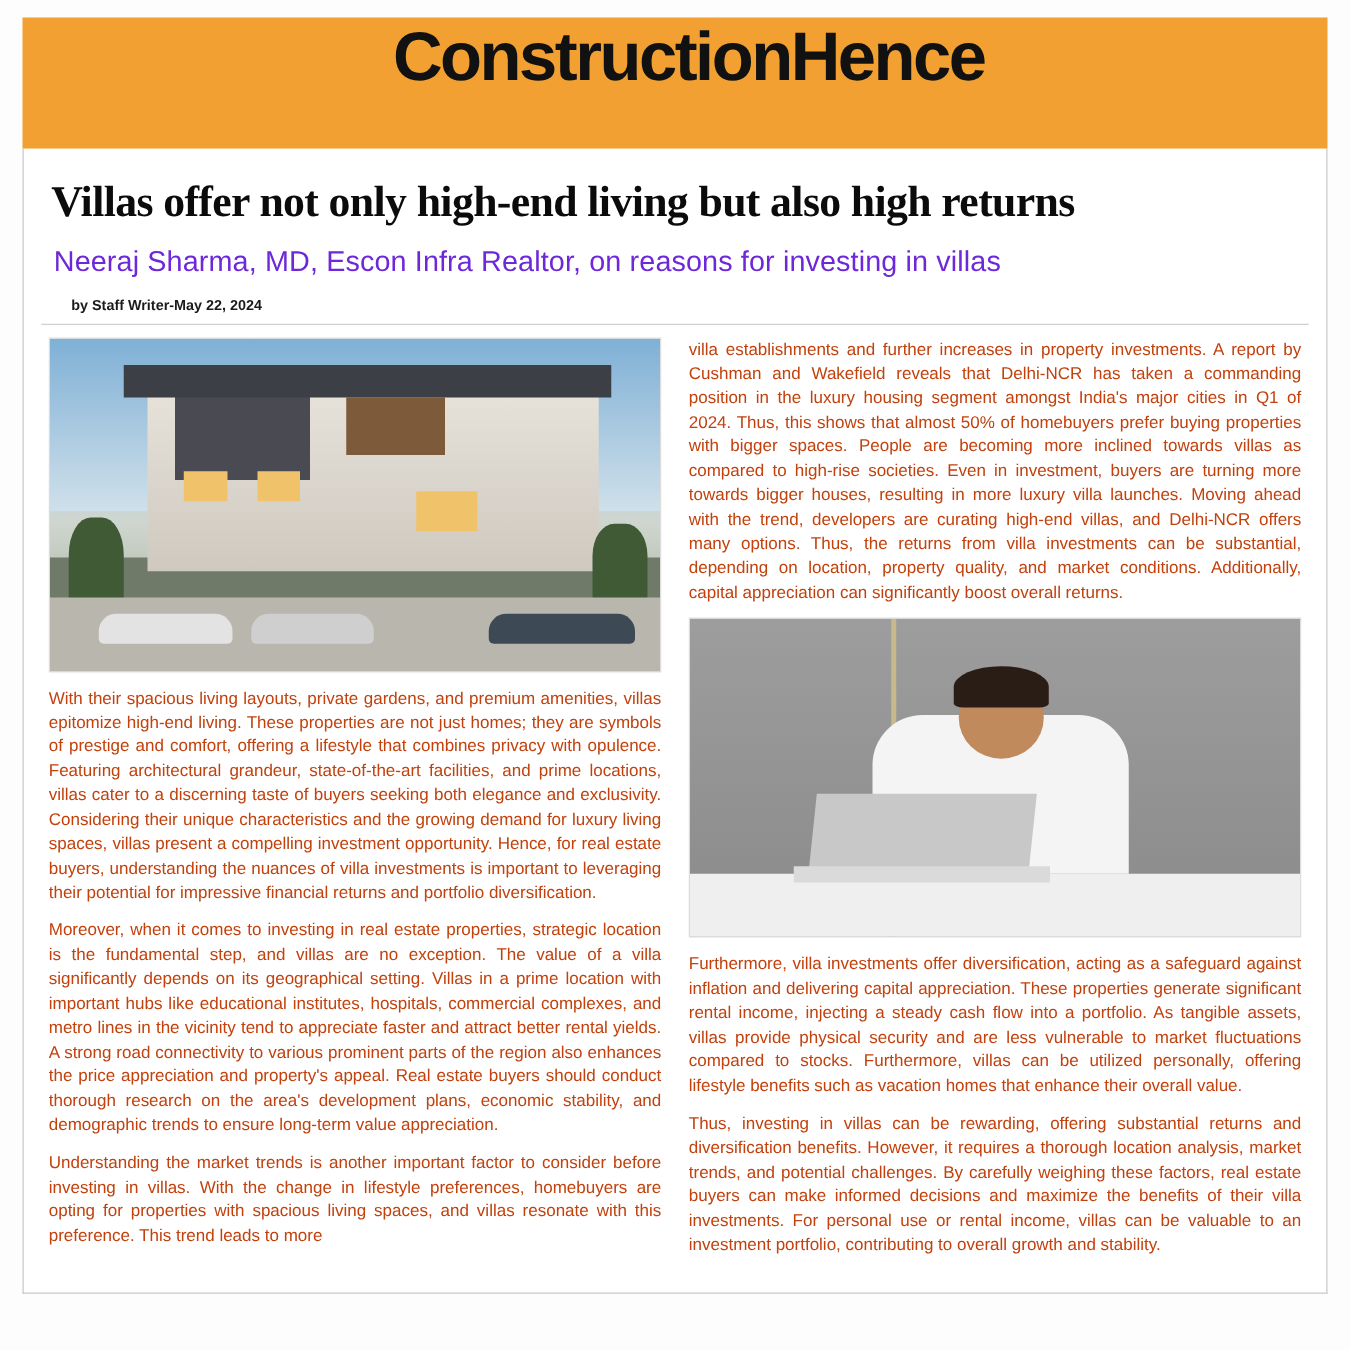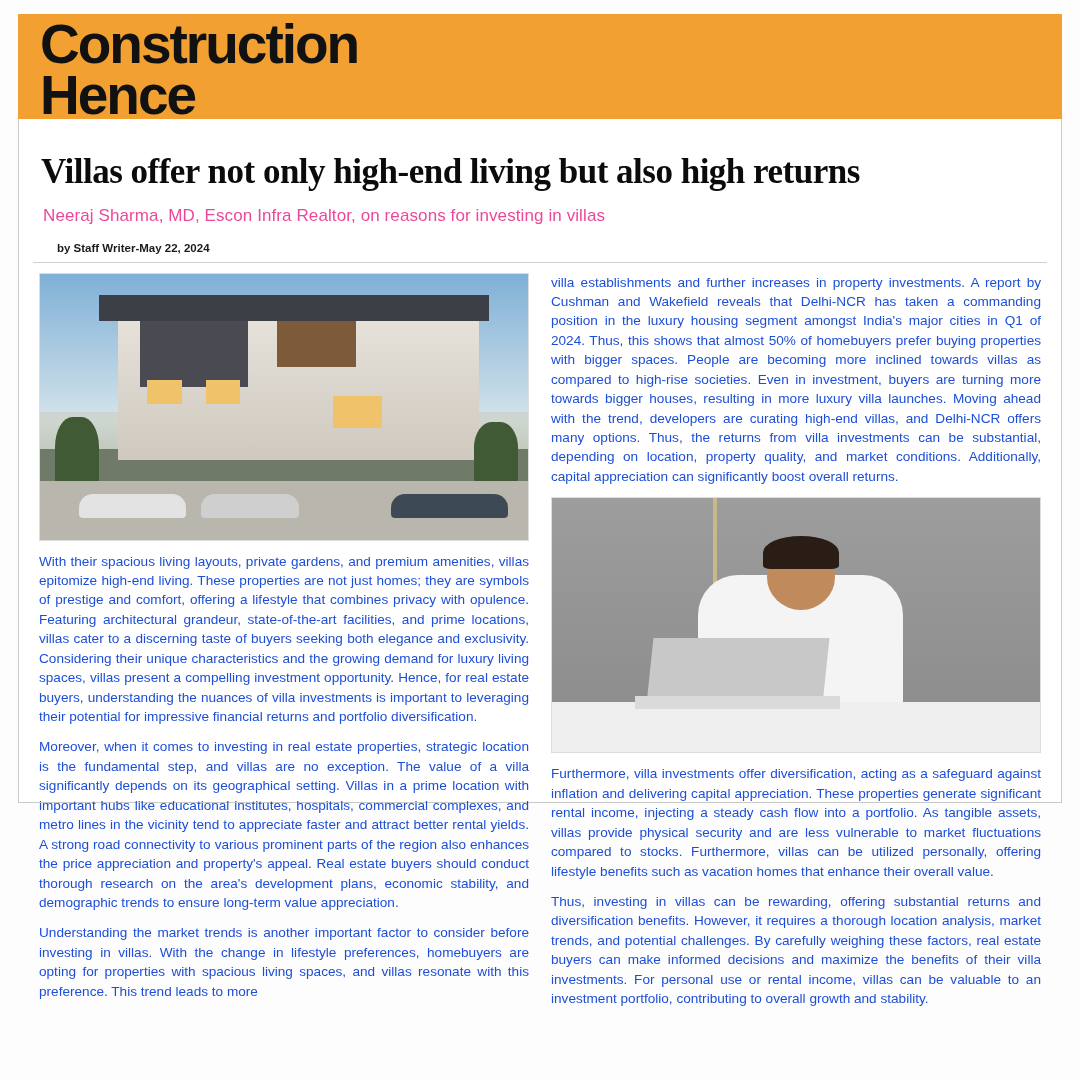--- a/index.html
+++ b/index.html
@@ -16,52 +16,52 @@
     width:1080px; height:1080px;
     background:#fdfdfd;
     padding:14px 18px 12px 18px;
   }
   
   .masthead {
     background:#f2a031;
     height:105px;
     padding:6px 0 0 22px;
     display:flex;
-    flex-direction:column;
+    flex-direction:row;
     justify-content:center;
   }
   .masthead-line {
     font-family:"Liberation Sans", sans-serif;
     font-weight:bold;
     font-size:55px;
     line-height:0.92;
     letter-spacing:-2px;
     color:#111;
   }
   
   .article {
     border:1px solid #c9c9c9;
     border-top:none;
     background:#fff;
-    height:684px;
-    padding:26px 14px 8px 14px;
+    height:916px;
+    padding:16px 14px 8px 14px;
   }
   .headline {
     font-family:"Liberation Serif", serif;
     font-weight:bold;
     font-size:35px;
     line-height:1.1;
     letter-spacing:-0.5px;
     margin:8px 0 4px 8px;
     color:#0b0b0b;
   }
   .subhead {
-    font-size:17px;
+    font-size:23px;
     margin:14px 0 0 10px;
-    color:#ec4899;
+    color:#6d28d9;
     letter-spacing:0.1px;
   }
   .byline {
     font-size:11.5px;
     font-weight:bold;
     margin:16px 0 8px 24px;
     color:#1b1b1b;
   }
   .rule {
     border-top:1px solid #d0d0d0;
@@ -72,21 +72,21 @@
     display:flex;
     gap:22px;
     padding:0 6px;
   }
   .col { width:492px; }
   p.body {
     font-size:13.6px;
     line-height:1.43;
     text-align:justify;
     margin:0 0 11px 0;
-    color:#1d4ed8;
+    color:#c2410c;
     hyphens:auto;
   }
   
   .photo {
     width:100%;
     border:1px solid #ddd;
     margin-bottom:11px;
     position:relative;
     overflow:hidden;
   }

